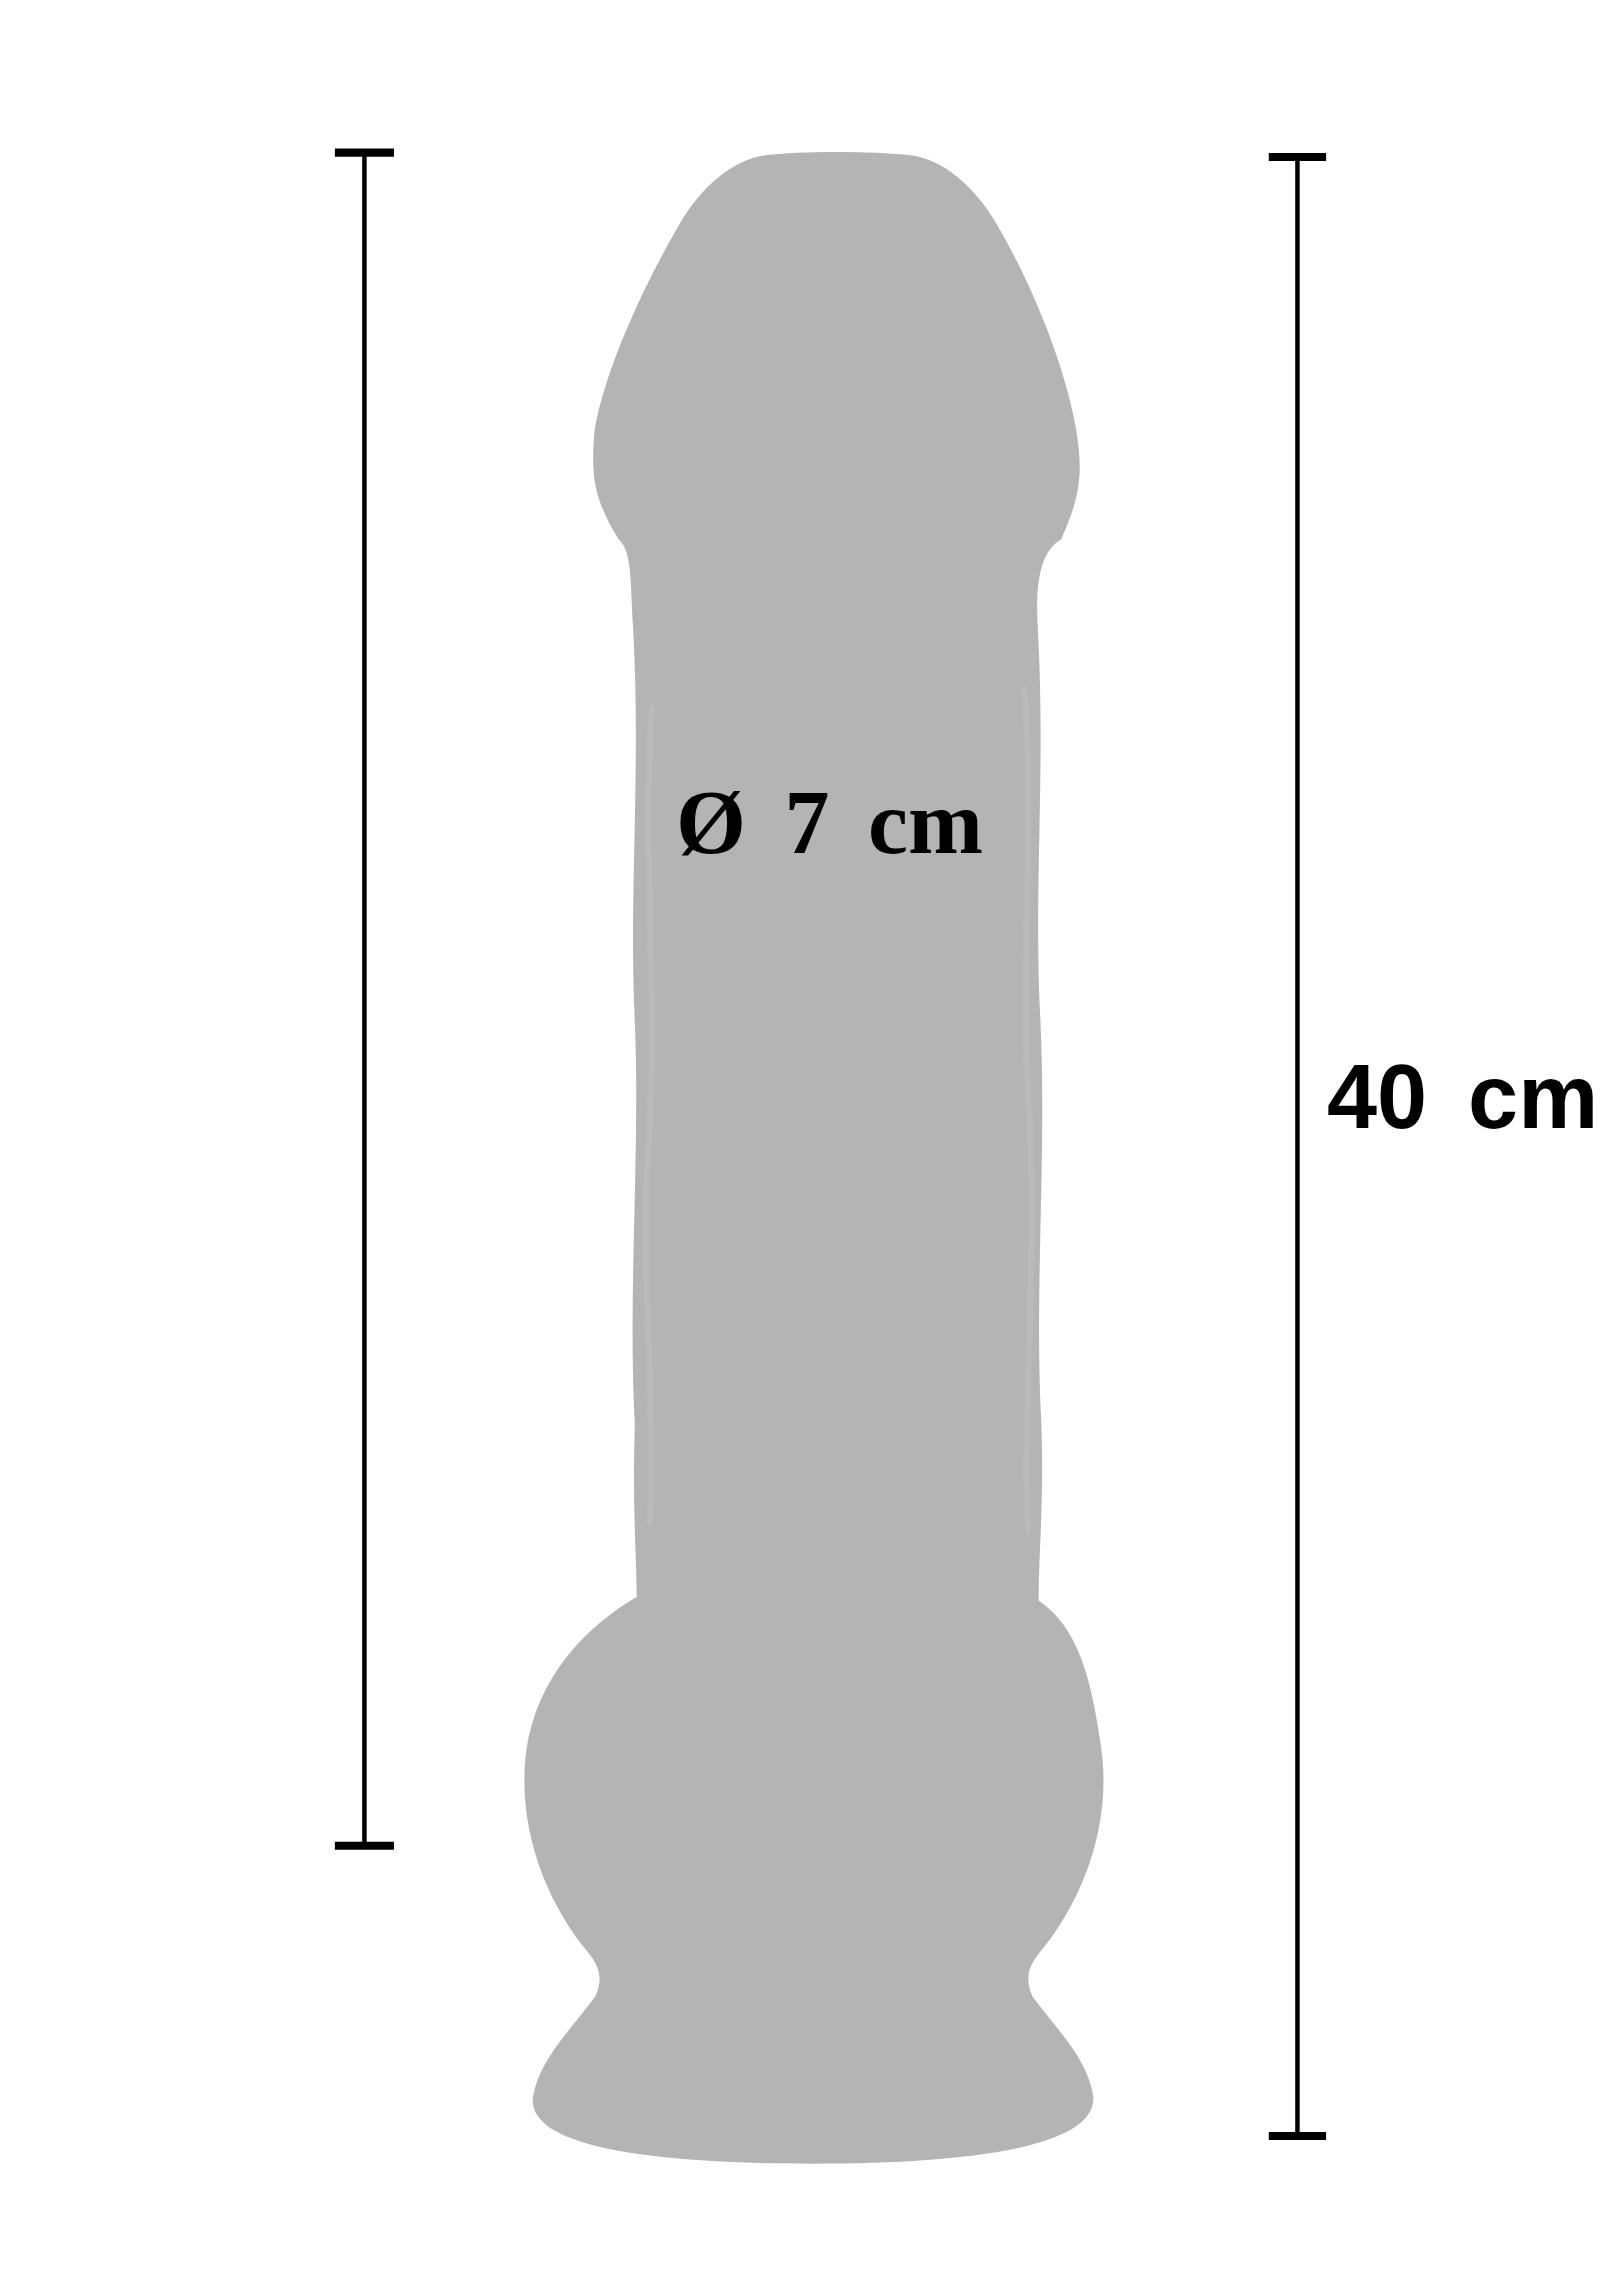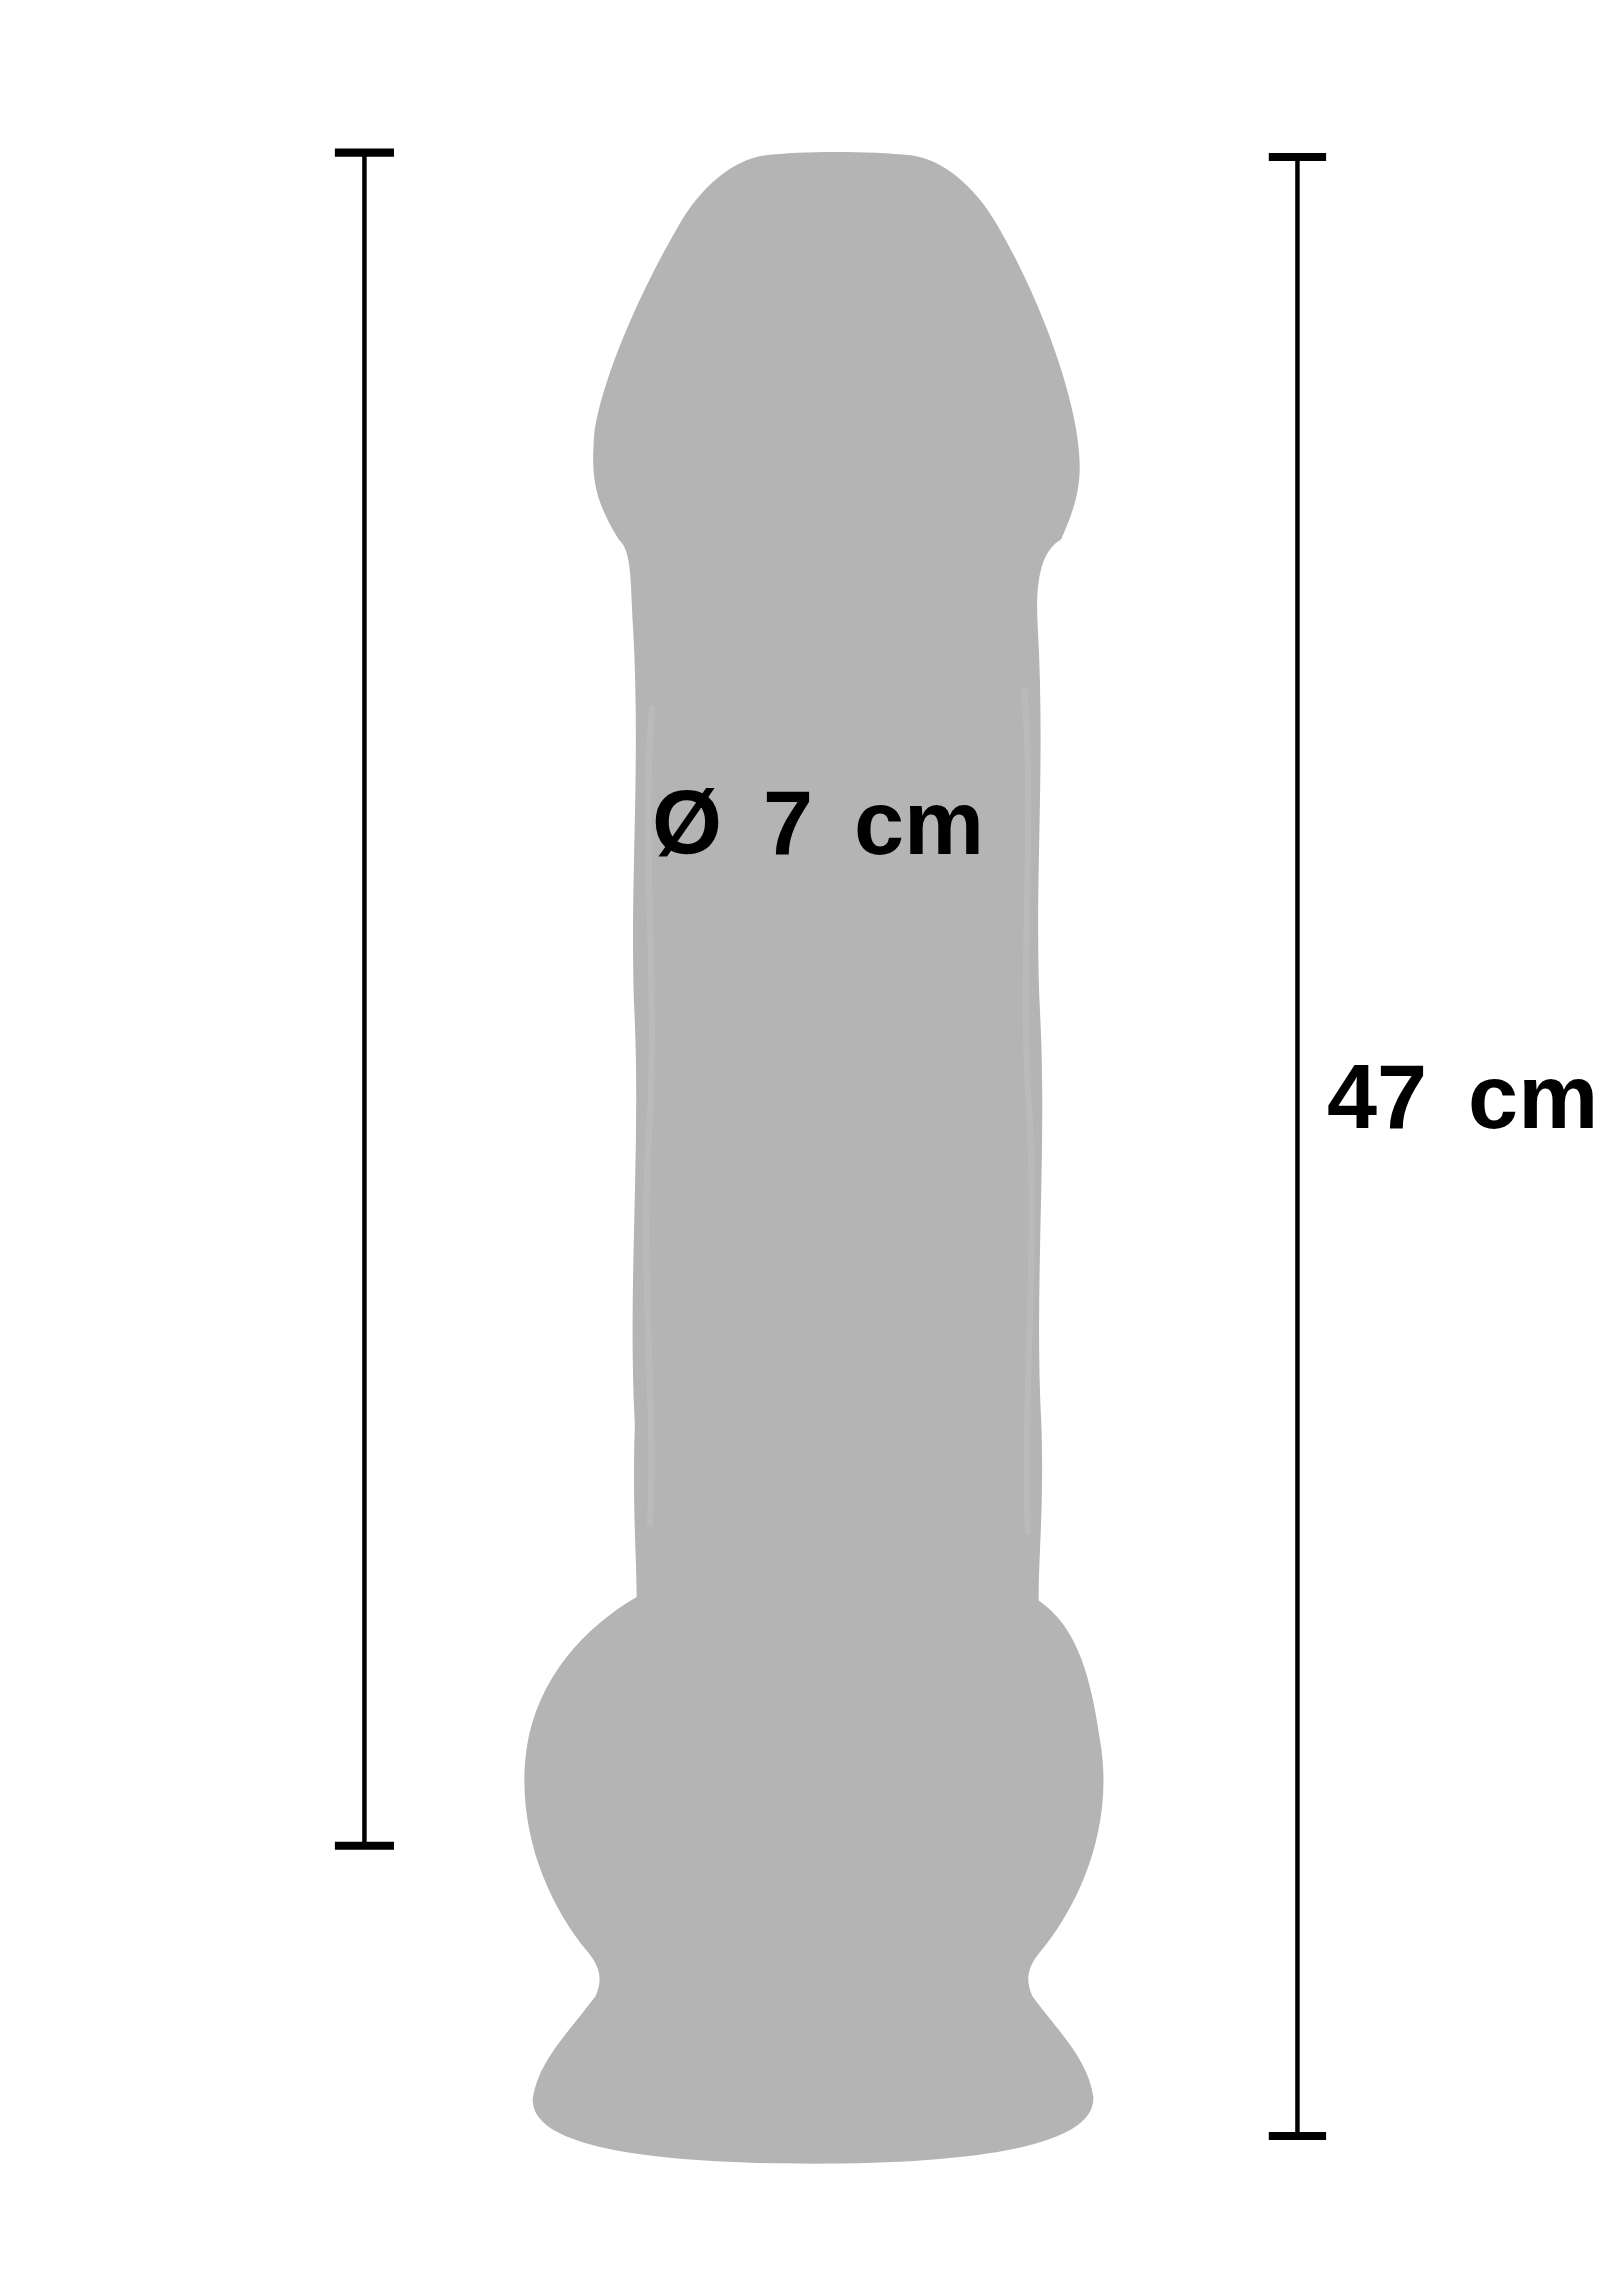--- a/index.html
+++ b/index.html
@@ -33,21 +33,21 @@
     font-size: 90px;
     font-weight: 600;
     line-height: 1;
     letter-spacing: 0;
     word-spacing: 16px;
     white-space: nowrap;
     user-select: none;
   }
   .label-insertable { left: 36px;   top: 936px; }
   .label-total      { left: 1327px; top: 1052px; }
-  .label-diameter   { left: 652px;  top: 778px;  }
+  .label-diameter   { left: 676px;  top: 778px; font-family: Liberation Serif, serif;  }
 </style>
 </head>
 <body>
 
 <div class="diagram-canvas">
 
   <svg width="1618" height="2293" viewBox="0 0 1807 2560">
 
     <path fill="#b4b4b4" d="M 855 173
              C 893 168 973 168 1017 173
@@ -89,18 +89,18 @@
     </g>
 
     <g stroke="#000000">
       <line x1="1417" y1="175" x2="1481" y2="175" stroke-width="9"></line>
       <line x1="1449" y1="175" x2="1449" y2="2385" stroke-width="5"></line>
       <line x1="1417" y1="2385" x2="1481" y2="2385" stroke-width="9"></line>
     </g>
   </svg>
 
 
-  <div class="dim-label label-total">47 cm</div>
+  <div class="dim-label label-total">40 cm</div>
 
   <div class="dim-label label-diameter">Ø 7 cm</div>
 
 </div>
 
 
 </body></html>

